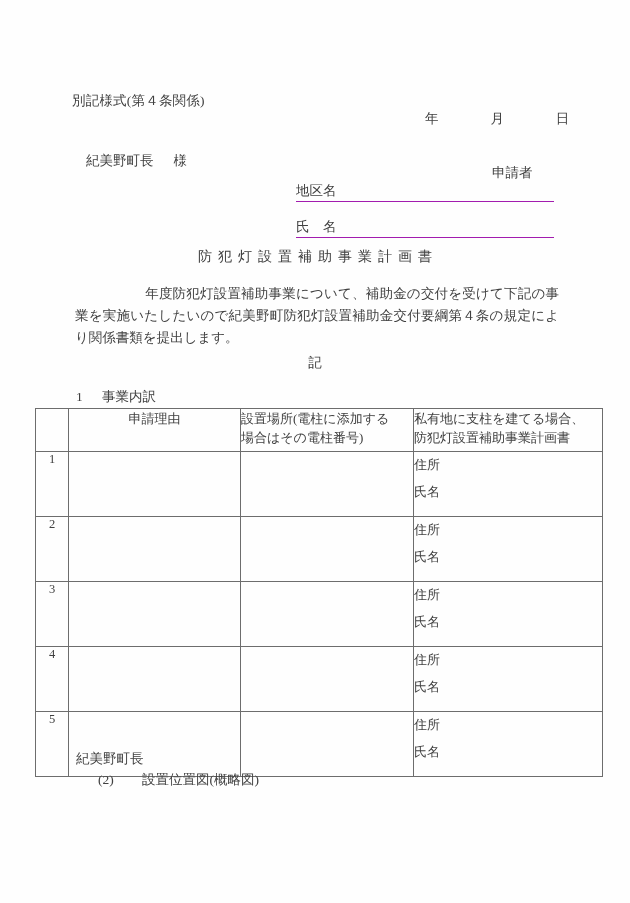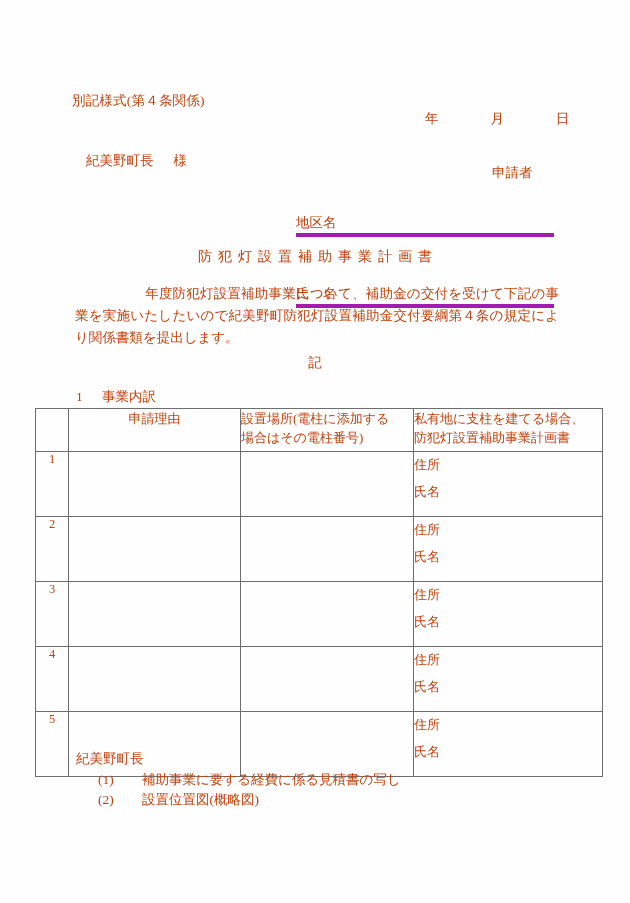--- a/index.html
+++ b/index.html
@@ -6,21 +6,21 @@
     margin: 0;
     padding: 0;
     background: #ffffff;
   }
   .page {
     position: relative;
     width: 630px;
     height: 903px;
     background: #fefefe;
     font-family: "Liberation Serif", "DejaVu Serif", serif;
-    color: #c2410c;
+    color: #404040;
     overflow: hidden;
     box-sizing: border-box;
   }
 
   
   .form-code {
     position: absolute;
     left: 72px;
     top: 92px;
     font-size: 13.5px;
@@ -72,26 +72,25 @@
   }
   .applicant-row .field-name {
     flex: 0 0 auto;
     padding-right: 2px;
   }
   .applicant-row .field-rule {
     flex: 1 1 auto;
     min-width: 0;
   }
   .applicant-row .underlined {
-    border-bottom: 4px solid #a21caf;
+    border-bottom: 1px solid #a21caf;
     display: flex;
     align-items: flex-end;
     width: 258px;
     padding-bottom: 1px;
-    margin-top: 32px;
   }
 
   
   .doc-title {
     position: absolute;
     left: 0;
     right: 0;
     top: 248px;
     text-align: center;
     font-size: 14px;
@@ -316,20 +315,17 @@
           <span>住所</span>
           <span>氏名</span>
         </td>
       </tr>
     </tbody>
   </table>
 
   <div class="attachments">
     <div class="attach-title">紀美野町長</div>
     <div class="attach-item">
-      <span class="att-no">(1)</span><span>補助事業に要する経費に係る見積書の写し</span>
-    </div>
-    <div class="attach-item">
       <span class="att-no">(2)</span><span>設置位置図(概略図)</span>
     </div>
   </div>
 
 </div>
 
 </body></html>

